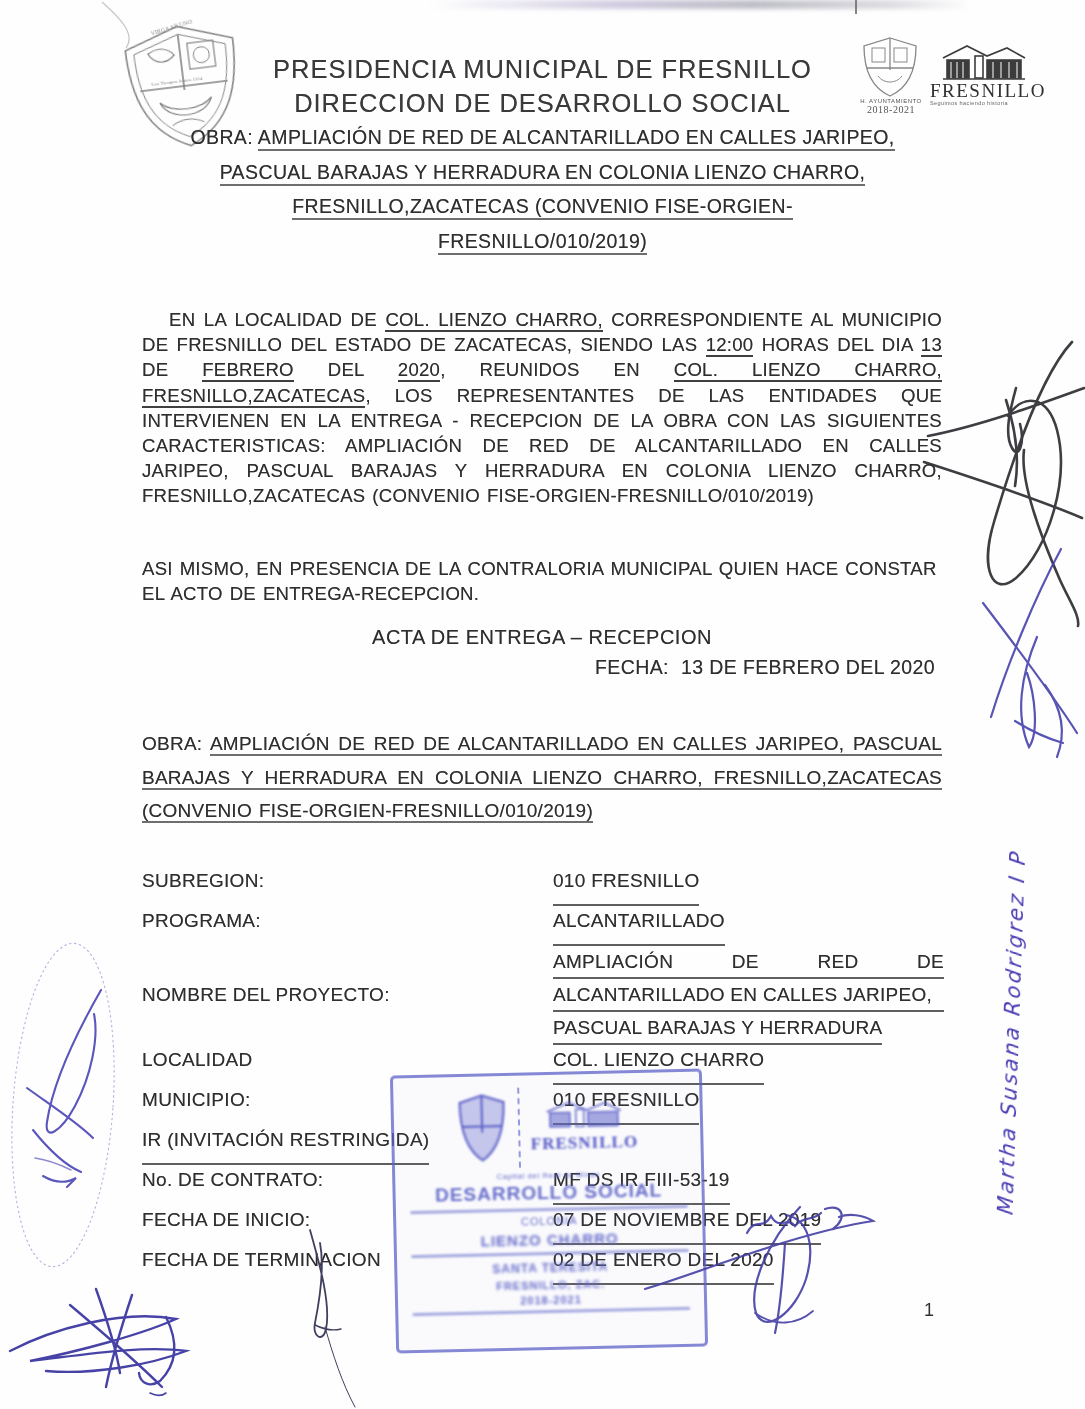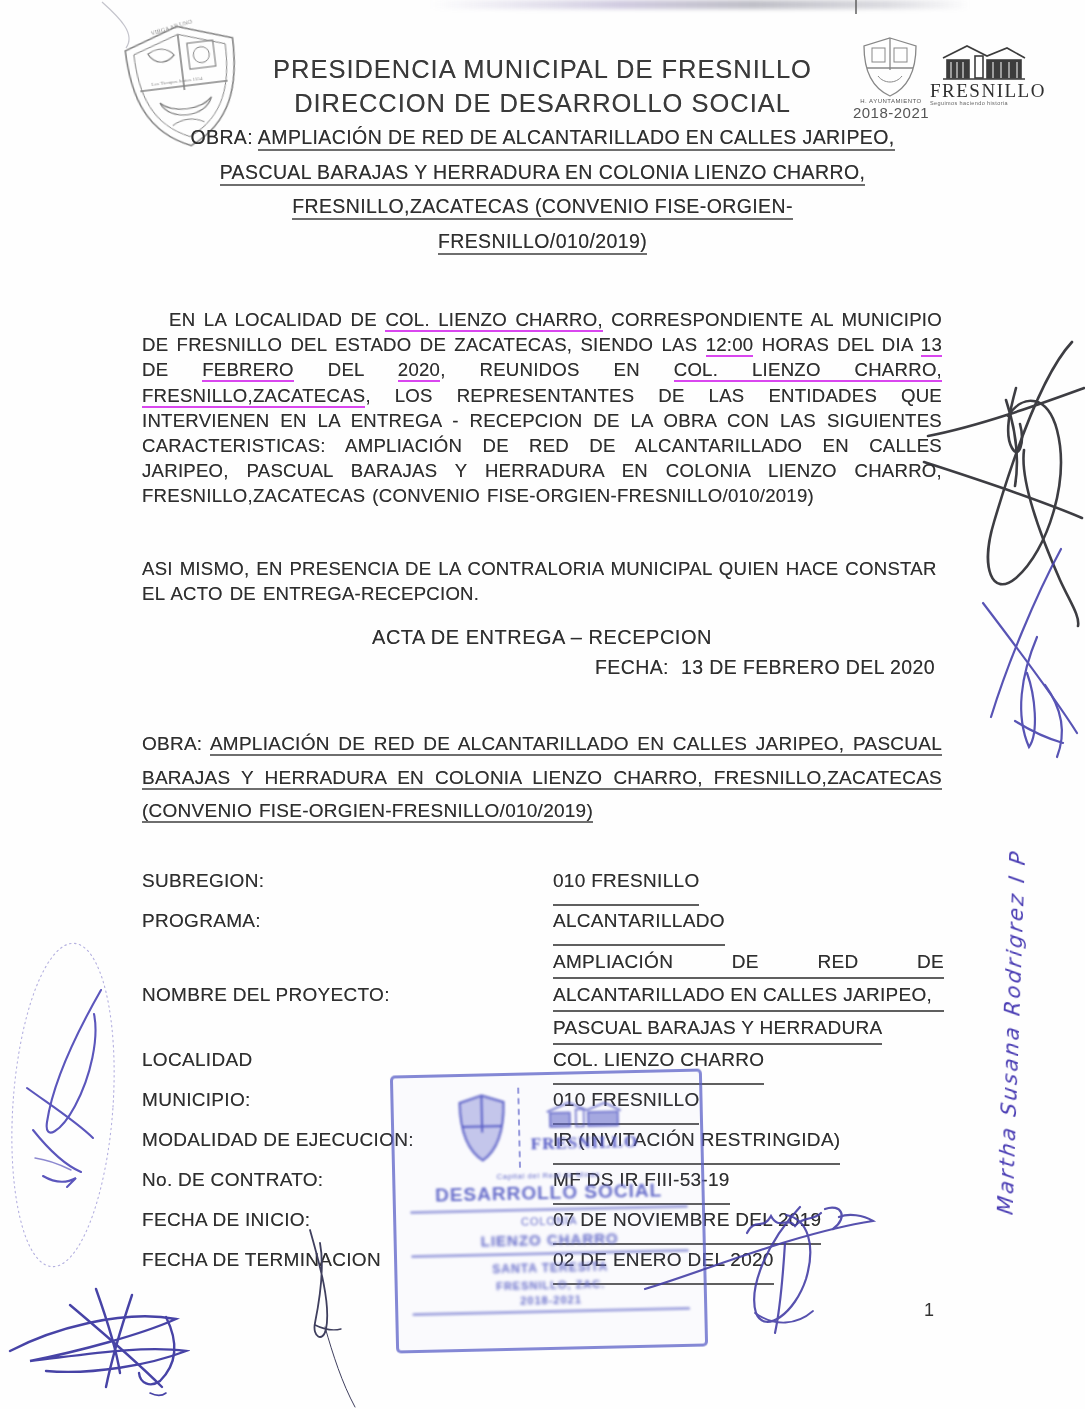--- a/index.html
+++ b/index.html
@@ -10,33 +10,33 @@
   .doc-text{color:#2e2e2e;text-shadow:0 0 .5px rgba(50,50,50,.55);}
   
   .scan-smudge{position:absolute;top:0;left:430px;width:540px;height:9px;
     background:linear-gradient(to right,rgba(0,0,0,0),rgba(124,110,170,.35) 35%,rgba(95,95,115,.4) 60%,rgba(120,120,140,.25) 85%,rgba(0,0,0,0));
     filter:blur(2px);}
   .tick-mark{position:absolute;top:0;left:855px;width:2px;height:14px;background:#555;opacity:.7;}
   .seal-left{position:absolute;left:118px;top:20px;width:132px;height:132px;transform:rotate(-7deg);filter:blur(.6px);opacity:.85;}
   .crest-right{position:absolute;left:860px;top:36px;width:60px;height:62px;filter:blur(.5px);opacity:.8;}
   .crest-caption{position:absolute;left:852px;top:98px;width:78px;text-align:center;color:#555;filter:blur(.4px);}
   .crest-caption .c1{font-size:6px;letter-spacing:.5px;display:block;}
-  .crest-caption .c2{font-size:15px;letter-spacing:.5px;display:block;}
+  .crest-caption .c2{font-size:10px;letter-spacing:.5px;display:block;font-family:Liberation Serif, serif;}
   .brand{position:absolute;left:930px;top:42px;width:108px;text-align:left;color:#3c3c3c;}
   .brand svg{display:block;margin:0 auto;}
   .brand .bname{font-family:"Liberation Serif",serif;font-size:19px;letter-spacing:1.5px;color:#2f2f2f;line-height:18px;}
   .brand .btag{font-size:5.5px;color:#666;filter:blur(.5px);letter-spacing:.4px;}
   .hdr-title{position:absolute;left:0;top:52px;width:1085px;text-align:center;}
   .hdr-title .t{font-size:26px;letter-spacing:1px;color:#3a3a3a;line-height:34px;transform:scaleX(.98);text-shadow:0 0 .6px rgba(55,55,55,.6);}
   
   .obra-head{position:absolute;left:80px;top:120px;width:925px;text-align:center;font-size:19.5px;letter-spacing:.4px;line-height:34.5px;}
   .obra-head .u{border-bottom:2.2px solid #6e6e6e;padding-bottom:1px;}
   
   .para{position:absolute;left:142px;width:800px;font-size:18.6px;line-height:25.2px;letter-spacing:.25px;word-spacing:1.5px;text-align:justify;}
-  .para .u{border-bottom:2px solid #d946ef;padding-bottom:0px;}
+  .para .u{border-bottom:2px solid #404040;padding-bottom:0px;}
   #para1{top:307px;text-indent:27px;}
   #para2{top:556px;text-align:left;}
   .acta-title{position:absolute;left:142px;top:626px;width:800px;text-align:center;font-size:20px;letter-spacing:.5px;}
   .fecha-line{position:absolute;right:150px;top:656px;font-size:19.5px;letter-spacing:.4px;}
   .fecha-line .lab{margin-right:12px;}
   #obra-para{top:727px;line-height:33.5px;font-size:19px;text-align:justify;-moz-text-align-last:left;text-align-last:left;}
   #obra-para .u{border-bottom:2.2px solid #6e6e6e;}
   
   .fields{position:absolute;left:142px;top:866px;width:802px;font-size:19px;letter-spacing:.3px;}
   .frow{display:flex;min-height:33.5px;align-items:flex-start;}
@@ -175,21 +175,20 @@
     </div>
     <div class="frow">
       <div class="flabel">LOCALIDAD</div>
       <div class="fvalue"><span class="v">COL. LIENZO CHARRO</span></div>
     </div>
     <div class="frow">
       <div class="flabel">MUNICIPIO:</div>
       <div class="fvalue"><span class="v">010 FRESNILLO</span></div>
     </div>
     <div class="frow">
-      <div class="flabel">MODALIDAD DE EJECUCION:</div>
       <div class="fvalue"><span class="v">IR (INVITACIÓN RESTRINGIDA)</span></div>
     </div>
     <div class="frow">
       <div class="flabel">No. DE CONTRATO:</div>
       <div class="fvalue"><span class="v">MF DS IR FIII-53-19</span></div>
     </div>
     <div class="frow">
       <div class="flabel">FECHA DE INICIO:</div>
       <div class="fvalue"><span class="v">07 DE NOVIEMBRE DEL 2019</span></div>
     </div>

